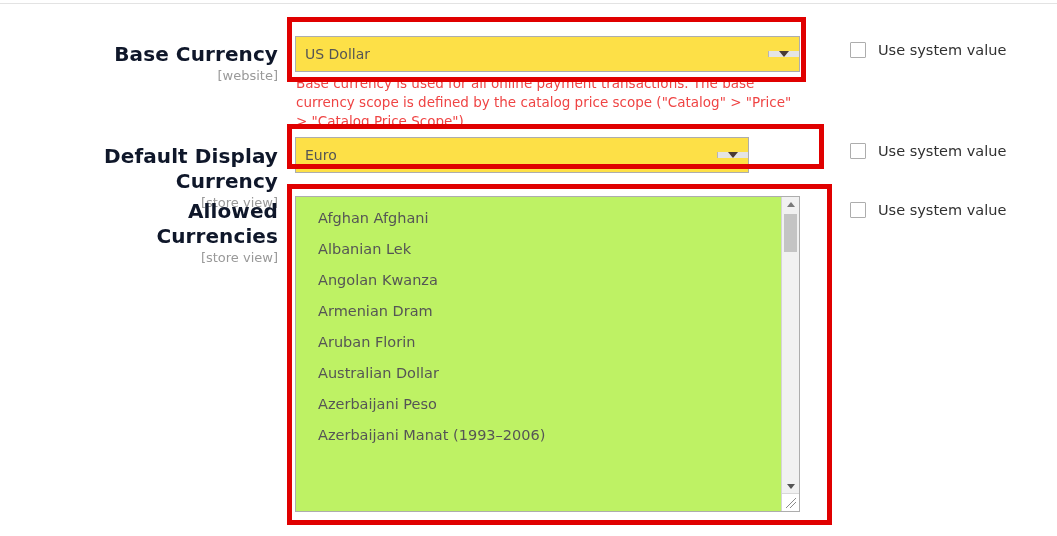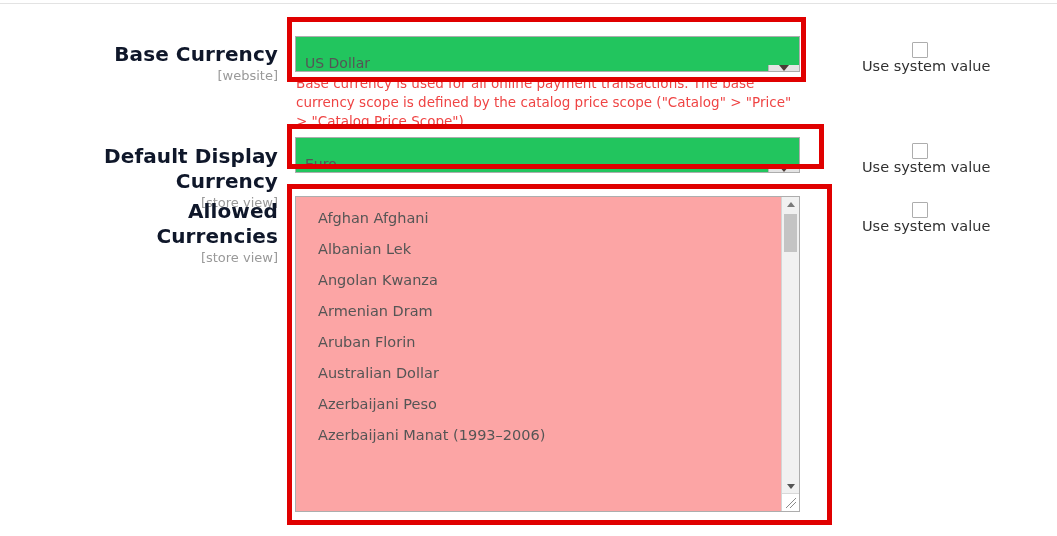--- a/index.html
+++ b/index.html
@@ -45,24 +45,24 @@
     font-weight: normal;
     font-size: 13px;
     color: #999999;
     margin-top: 1px;
   }
 
   
   .select {
     position: absolute;
     box-sizing: border-box;
-    background: #22c55e;
+    background: #fde047;
     border: 1px solid #adadad;
     display: flex;
-    align-items: flex-end;
+    align-items: center;
   }
   .select .value {
     flex: 1 1 auto;
     display: flex;
     align-items: center;
     padding-left: 9px;
     font-size: 14px;
     color: #555555;
     overflow: hidden;
     white-space: nowrap;
@@ -89,21 +89,21 @@
     font-size: 13.5px;
     line-height: 19px;
     color: #ef4444;
     width: 500px;
   }
 
   
   .listbox {
     position: absolute;
     box-sizing: border-box;
-    background: #fca5a5;
+    background: #bef264;
     border: 1px solid #adadad;
     display: flex;
   }
   .listbox .options {
     flex: 1 1 auto;
     padding: 6px 0 0 0;
     overflow: hidden;
   }
   .listbox .opt {
     height: 31px;
@@ -152,22 +152,21 @@
     background: #ffffff;
     border-top: 1px solid #d8d8d8;
     overflow: hidden;
   }
   .sb .sb-grip svg { display: block; }
 
   
   .cbrow {
     position: absolute;
     display: flex;
-    align-items: center;
-    flex-direction: column;
+    align-items: flex-start;
   }
   .cbrow .box {
     width: 16px; height: 16px;
     box-sizing: border-box;
     border: 1px solid #adadad;
     background: #ffffff;
     border-radius: 1px;
   }
   .cbrow .cblabel {
     margin-left: 12px;
@@ -209,21 +208,21 @@
   <span class="cblabel">Use system value</span>
 </div>
 
 <div class="hl" style="left:287px; top:17px; width:519px; height:65px;"></div>
 
 <div class="field-label" style="left:60px; top:144px; width:218px;">
   <span class="lbl">Default Display Currency</span>
   <span class="scope">[store view]</span>
 </div>
 
-<div class="select" style="left:295px; top:137px; width:505px; height:36px;">
+<div class="select" style="left:295px; top:137px; width:454px; height:36px;">
   <div class="value">Euro</div>
   <div class="arrow-btn">
     <span class="caret"></span>
   </div>
 </div>
 
 <div class="cbrow" style="left:850px; top:143px;">
   <span class="box"></span>
   <span class="cblabel">Use system value</span>
 </div>

